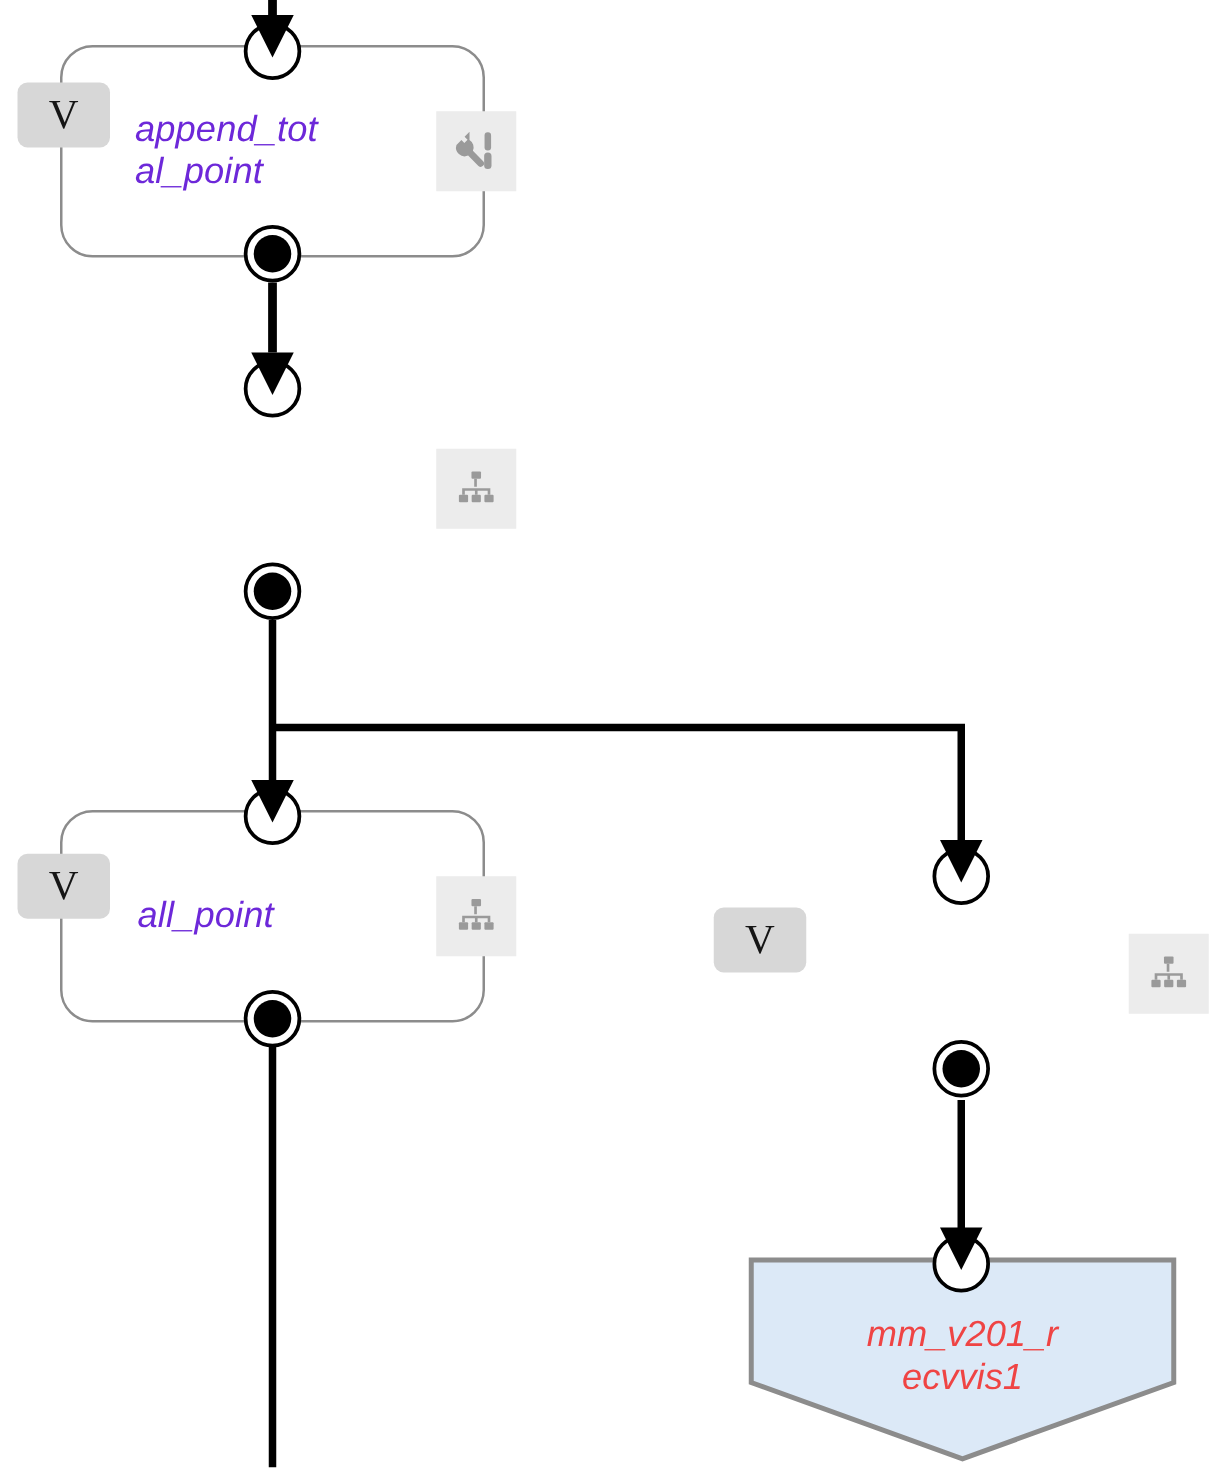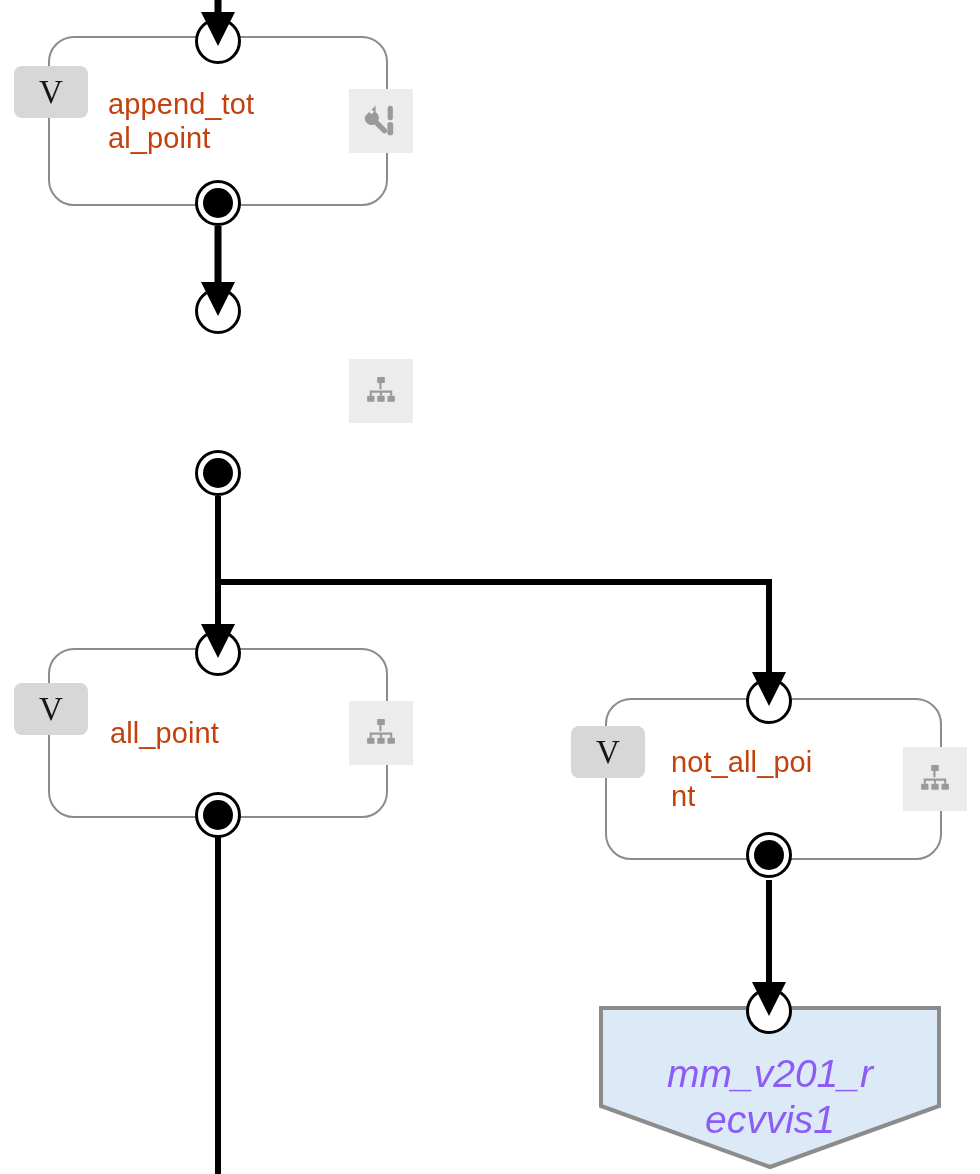--- a/index.html
+++ b/index.html
@@ -30,23 +30,24 @@
     border:2px solid #8c8c8c;
     border-radius:26px;
     z-index:5;
   }
   .node-label{
     position:absolute;
     left:58px;
     right:60px;
     top:50%;
     transform:translateY(-50%);
+    font-style:italic;
     font-size:29px;
     line-height:1.18;
-    color:#c2410c;
+    color:#6d28d9;
     letter-spacing:0.1px;
     word-break:break-all;
     white-space:pre-line;
   }
   .node-label.nopad-left{ left:46px; }
 
   
   .vbadge{
     position:absolute;
     width:74px;
@@ -119,23 +120,23 @@
     position:absolute;
     z-index:5;
   }
   .pentagon svg{display:block;}
   .pentagon-label{
     position:absolute;
     left:0; right:0;
     top:46px;
     text-align:center;
     font-style:italic;
-    font-size:39px;
+    font-size:29px;
     line-height:1.18;
-    color:#8b5cf6;
+    color:#ef4444;
     white-space:pre-line;
     z-index:6;
     padding:0 34px;
     box-sizing:border-box;
   }
 </style>
 </head>
 <body>
 
 <div id="canvas">
@@ -224,24 +225,20 @@
       <path d="M11.6 6.4v4.4M4.8 15.4v-3.0h14.4v3.0M12 12.0v3.4" stroke="#9a9a9a" stroke-width="1.5" fill="none"></path>
     </svg>
   </div>
   <div class="port port-in" style="left:195px; top:630px;">
     <span class="tri"></span>
   </div>
   <div class="port port-out" style="left:195px; top:792px;">
     <span class="dot"></span>
   </div>
 
-  <div class="node" style="left:605px; top:698px; width:337px; height:162px;">
-    <div class="node-label" style="left:64px;right:62px;">not_all_poi
-nt</div>
-  </div>
   <div class="vbadge" style="left:571px; top:726px;">
     <span>V</span>
   </div>
   <div class="typechip" style="left:903px; top:747px;">
     <svg width="34" height="34" viewBox="0 0 24 24" aria-hidden="true">
       <rect x="9.3" y="2.2" width="5.4" height="4.2" rx="0.6" fill="#9a9a9a"></rect>
       <rect x="2.2" y="15.4" width="5.2" height="4.2" rx="0.6" fill="#9a9a9a"></rect>
       <rect x="9.4" y="15.4" width="5.2" height="4.2" rx="0.6" fill="#9a9a9a"></rect>
       <rect x="16.6" y="15.4" width="5.2" height="4.2" rx="0.6" fill="#9a9a9a"></rect>
       <path d="M11.6 6.4v4.4M4.8 15.4v-3.0h14.4v3.0M12 12.0v3.4" stroke="#9a9a9a" stroke-width="1.5" fill="none"></path>

